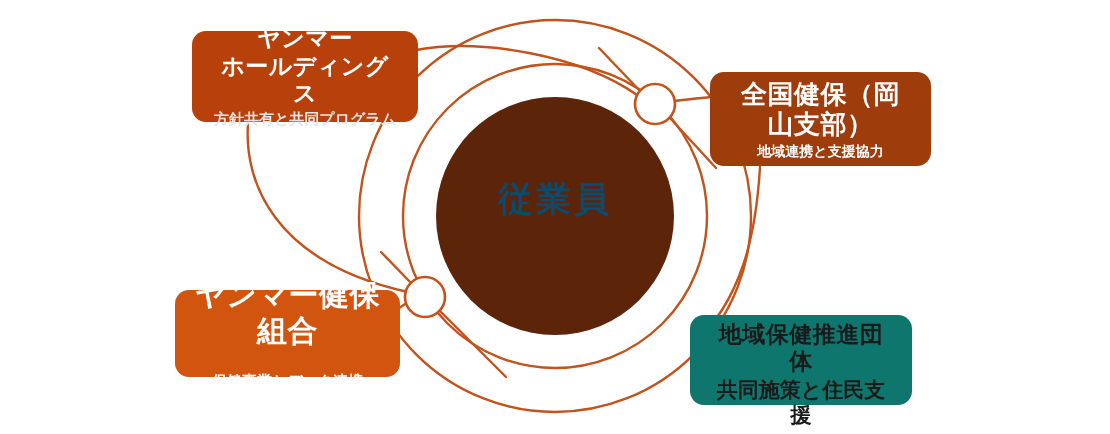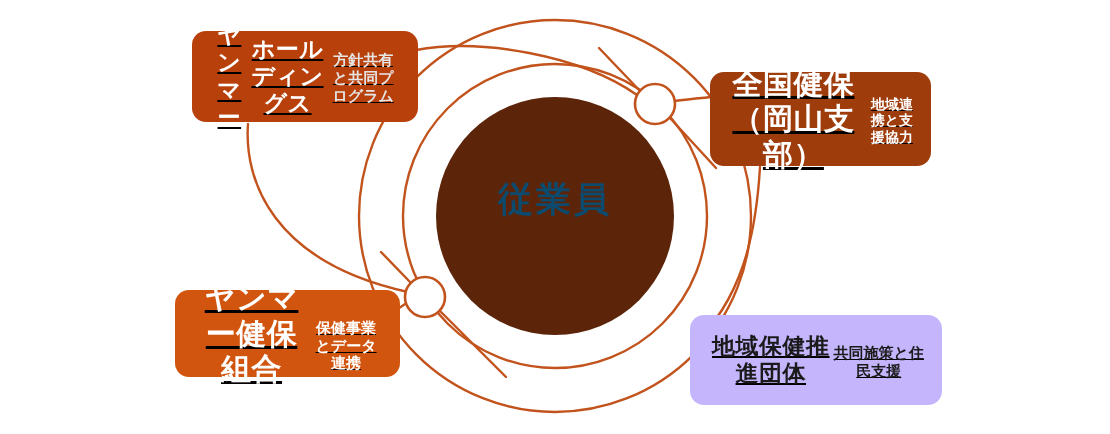--- a/index.html
+++ b/index.html
@@ -22,27 +22,26 @@
     left: 0;
     top: 0;
     width: 1110px;
     height: 434px;
   }
   .node-box {
     position: absolute;
     box-sizing: border-box;
     border-radius: 14px;
     display: flex;
-    flex-direction: row;
+    flex-direction: column;
     align-items: center;
     justify-content: center;
     text-align: center;
     padding: 6px 18px;
     line-height: 1.18;
-    text-decoration: underline;
   }
   .node-title {
     font-weight: bold;
     letter-spacing: 0.5px;
   }
   .node-sub {
     font-weight: bold;
     margin-top: 3px;
   }
   
@@ -53,40 +52,41 @@
   }
   #box-yanmar-holdings .node-title { color:#ffffff; font-size: 23px; }
   #box-yanmar-holdings .node-sub   { color:#e5e5e5; font-size: 15px; }
 
   
   #box-kenpo-okayama {
     left: 710px; top: 72px;
     width: 221px; height: 94px;
     background: #9e3c0c;
   }
-  #box-kenpo-okayama .node-title { color:#ffffff; font-size: 30px; }
+  #box-kenpo-okayama .node-title { color:#ffffff; font-size: 26px; }
   #box-kenpo-okayama .node-sub   { color:#ffffff; font-size: 14px; text-align: right; }
 
   
   #box-yanmar-kenpo {
     left: 175px; top: 290px;
     width: 225px; height: 87px;
     background: #d1550f;
   }
   #box-yanmar-kenpo .node-title { color:#ffffff; font-size: 30px; }
   #box-yanmar-kenpo .node-sub   { color:#ffffff; font-size: 15px; margin-top: 24px; }
 
   
   #box-chiiki-hoken {
     left: 690px; top: 315px;
-    width: 252px; height: 90px;
-    background: #c4b5fd;
+    width: 222px; height: 90px;
+    background: #0f766e;
+    justify-content: space-between;
   }
   #box-chiiki-hoken .node-title { color:#1a1a1a; font-size: 23px; }
-  #box-chiiki-hoken .node-sub   { color:#1a1a1a; font-size: 15px; }
+  #box-chiiki-hoken .node-sub   { color:#1a1a1a; font-size: 21px; }
 
   #center-label {
     position: absolute;
     left: 435px;
     top: 176px;
     width: 240px;
     text-align: center;
     color: #0c4a6e;
     font-size: 35px;
     font-weight: bold;

